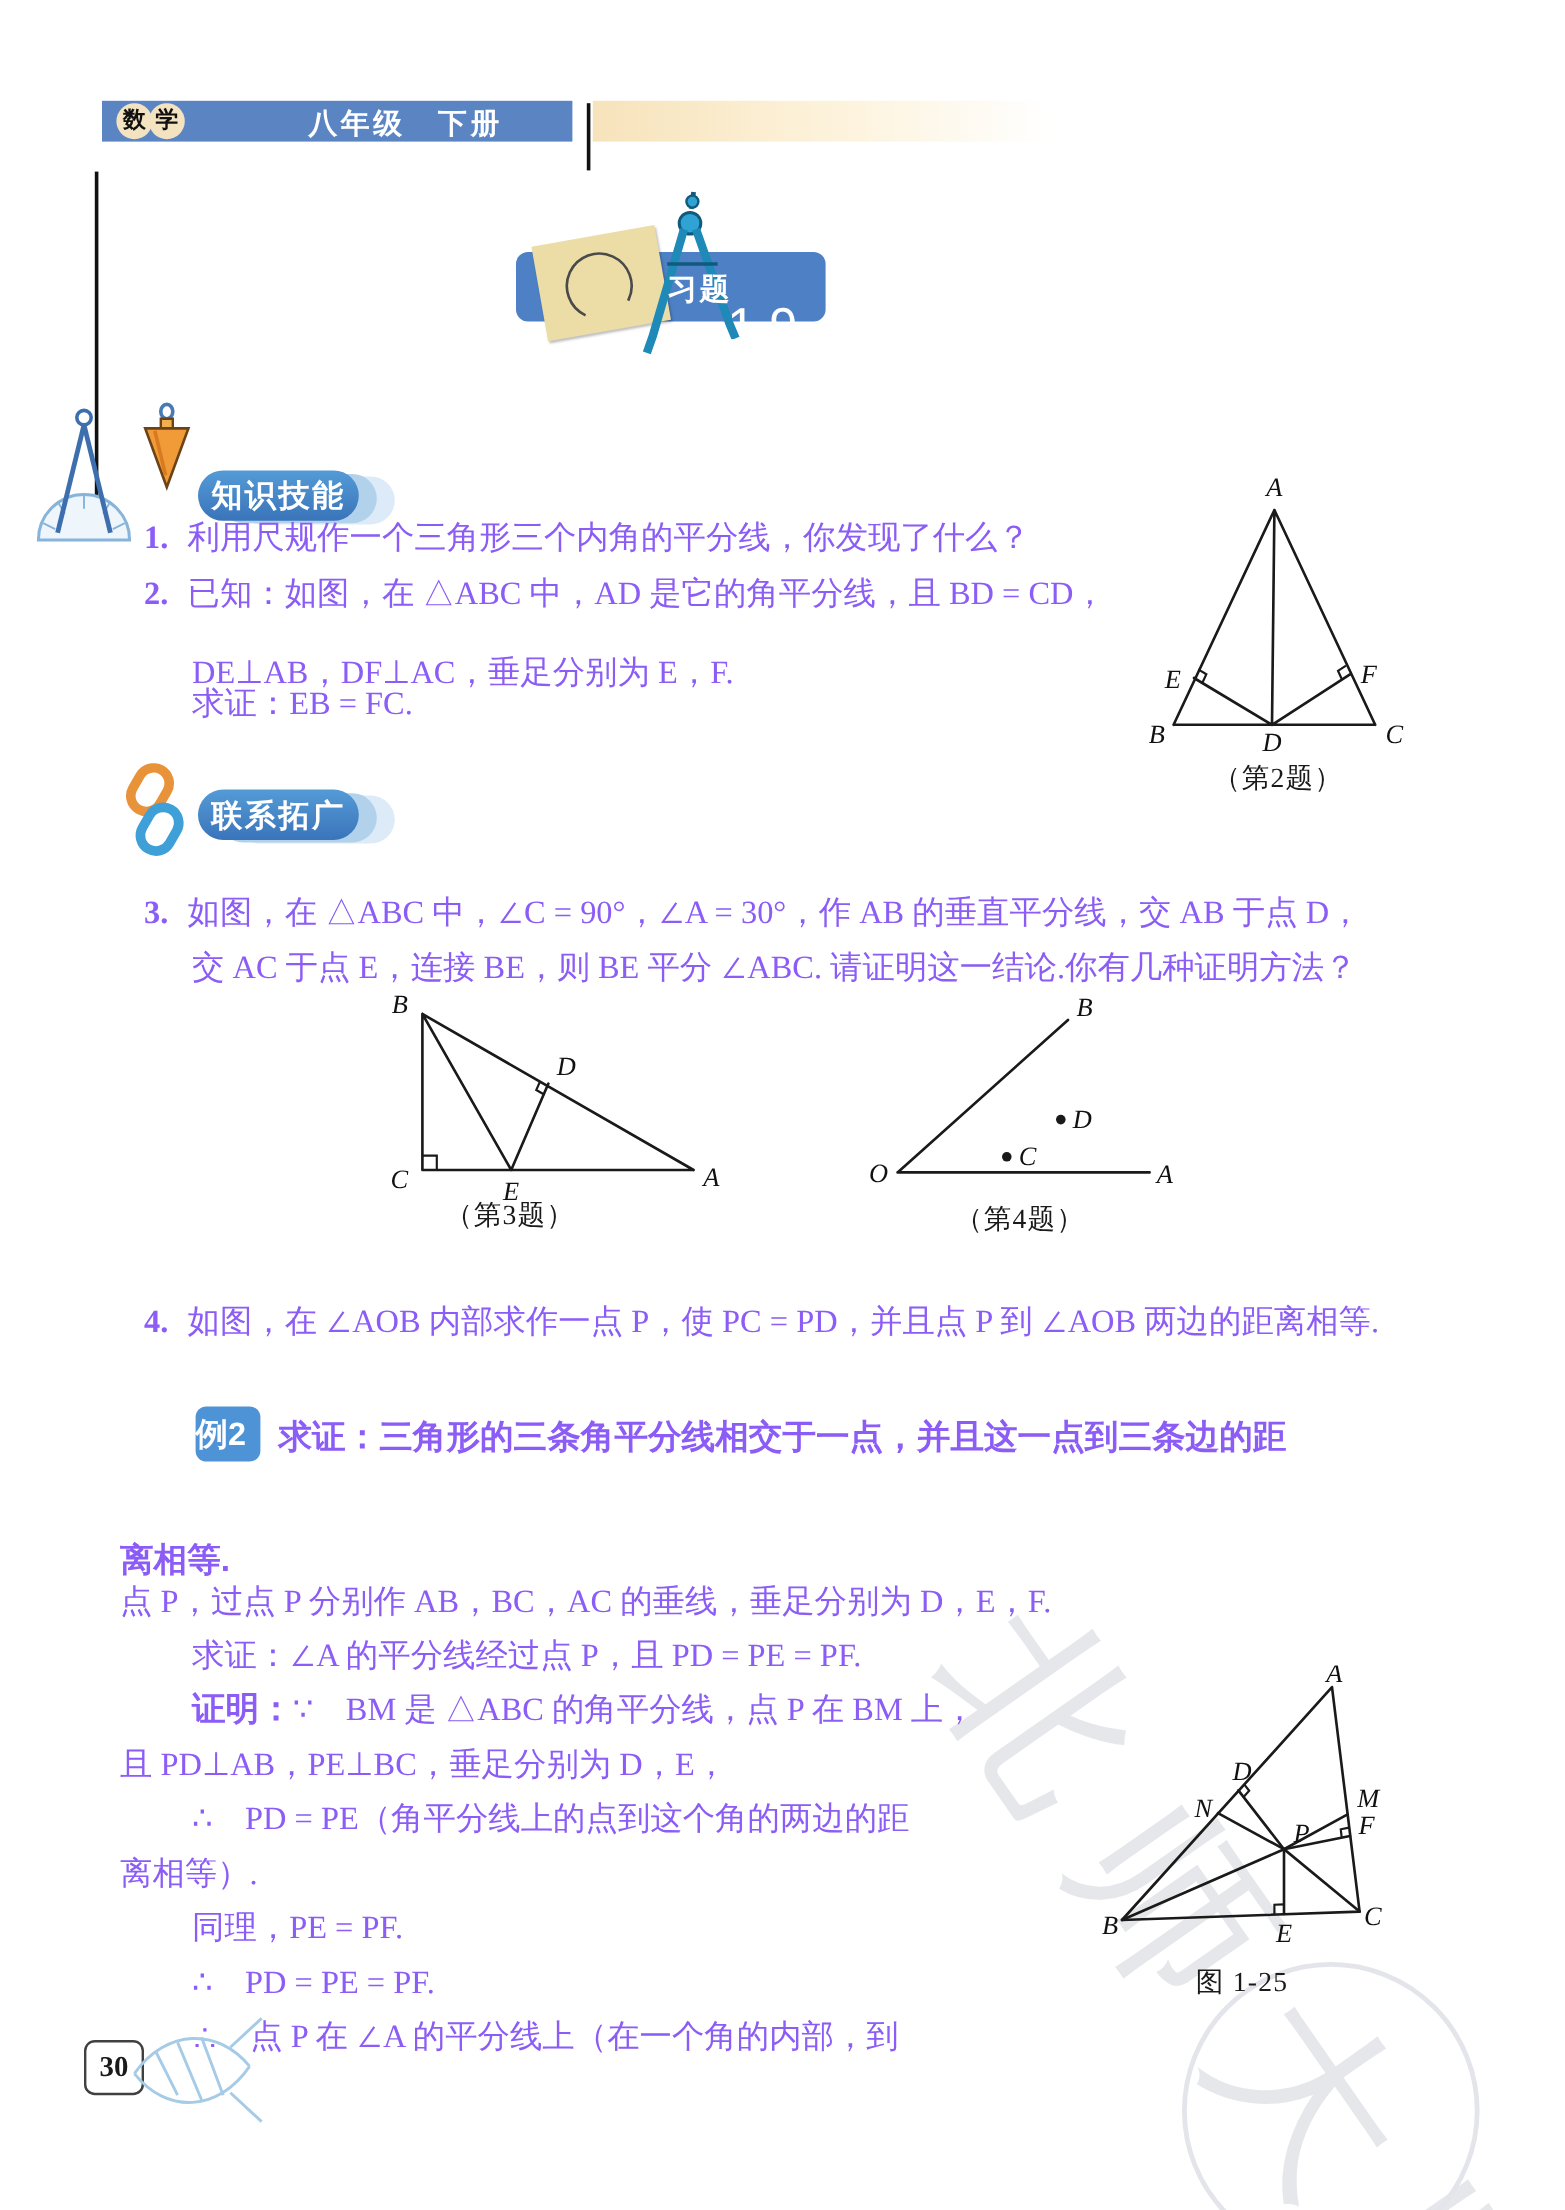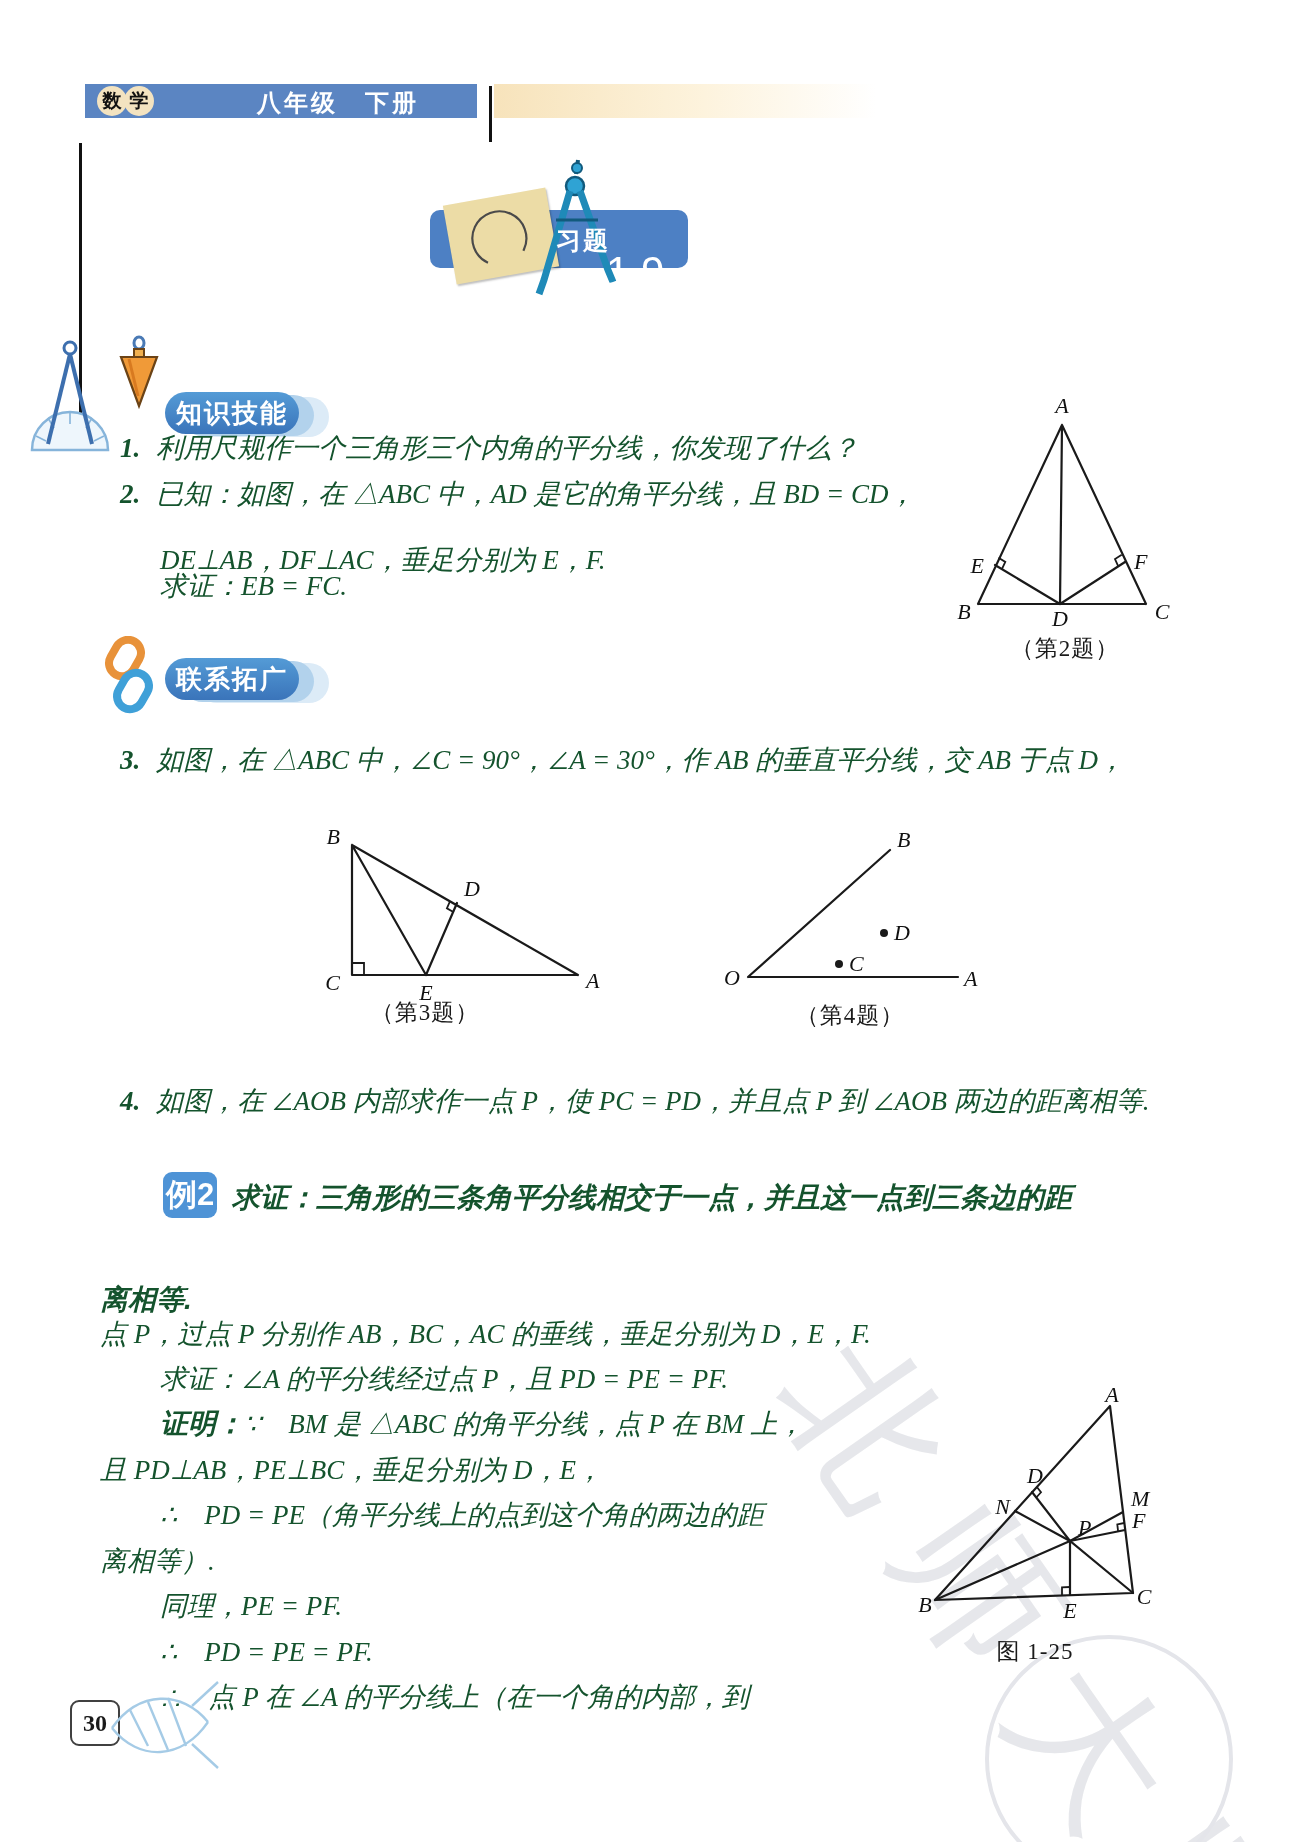--- a/index.html
+++ b/index.html
@@ -26,26 +26,26 @@
              font-family:"Liberation Sans",sans-serif;margin-top:40px;}
   
   .pill-wrap{position:absolute;width:200px;height:46px;}
   .pill-b2{position:absolute;left:32px;top:5px;width:132px;height:40px;border-radius:21px;background:#dcebf7;}
   .pill-b1{position:absolute;left:17px;top:3px;width:132px;height:41px;border-radius:21px;background:#b2d2ec;}
   .pill-main{position:absolute;left:0;top:0;width:134px;height:42px;border-radius:21px;
              background:linear-gradient(180deg,#549bd6,#3a74ba);color:#fff;text-align:center;
              line-height:42px;font-weight:bold;font-size:26px;font-family:"Liberation Sans",sans-serif;
              letter-spacing:2px;}
   
-  .line{position:absolute;white-space:nowrap;font-size:27px;line-height:36px;color:#14532d;font-style:italic;}
+  .line{position:absolute;white-space:nowrap;font-size:27px;line-height:36px;color:#8b5cf6;}
   .num{font-weight:bold;margin-right:16px;}
   .bold-sans{font-family:"Liberation Sans",sans-serif;font-weight:bold;font-size:28px;}
   .ex2-badge{position:absolute;left:163px;top:1172px;width:54px;height:46px;background:#4e93d6;
-             border-radius:9px;color:#fff;text-align:center;line-height:46px;font-weight:bold;
-             font-size:31px;font-family:"Liberation Sans",sans-serif;}
+             border-radius:9px;color:#fff;text-align:left;line-height:46px;font-weight:bold;
+             font-size:27px;font-family:"Liberation Sans",sans-serif;}
   
   .fig{position:absolute;}
   .fig svg{display:block;}
   .fig-caption{position:absolute;width:100%;text-align:center;font-size:23px;color:#1a1a1a;
                letter-spacing:1px;}
   .flabel{font-family:"Liberation Serif",serif;font-style:italic;font-size:22px;fill:#111;}
   .fline{stroke:#1a1a1a;stroke-width:2.2;fill:none;stroke-linecap:round;}
   .fmark{stroke:#1a1a1a;stroke-width:1.8;fill:none;}
   
   .page-num{position:absolute;left:70px;top:1700px;width:46px;height:42px;border:2px solid #404040;
@@ -144,20 +144,21 @@
       <rect x="14" y="3" width="26" height="38" rx="13" fill="none" stroke="#e8923a" stroke-width="8" transform="rotate(30 27 22)"></rect>
       <rect x="22" y="36" width="26" height="38" rx="13" fill="none" stroke="#3fa0d8" stroke-width="8" transform="rotate(30 35 55)"></rect>
     </svg>
     <div class="pill-wrap" style="left:165px;top:658px;">
       <div class="pill-b2"></div>
       <div class="pill-b1"></div>
       <div class="pill-main">联系拓广</div>
     </div>
 
     <div class="line" style="left:120px;top:742px;"><span class="num">3.</span><span>如图，在 △ABC 中，∠C = 90°，∠A = 30°，作 AB 的垂直平分线，交 AB 于点 D，</span></div>
+    <div class="line" style="left:160px;top:788px;">交 AC 于点 E，连接 BE，则 BE 平分 ∠ABC. 请证明这一结论.你有几种证明方法？</div>
 
     <div class="fig" style="left:250px;top:828px;width:350px;height:215px;">
       <svg width="350" height="180" viewBox="0 0 350 180">
         <path class="fline" d="M102,17 L102,147 M102,147 L328,147 M102,17 L328,147 M102,17 L176,147 M176,147 L207,75"></path>
         <path class="fmark" d="M102,135 L114,135 L114,147"></path>
         <path class="fmark" d="M200.1,73.0 L196.9,80.3 L203.8,84.3"></path>
         <text class="flabel" x="90" y="16" text-anchor="end">B</text>
         <text class="flabel" x="90" y="162" text-anchor="end">C</text>
         <text class="flabel" x="336" y="160">A</text>
         <text class="flabel" x="176" y="172" text-anchor="middle">E</text>

